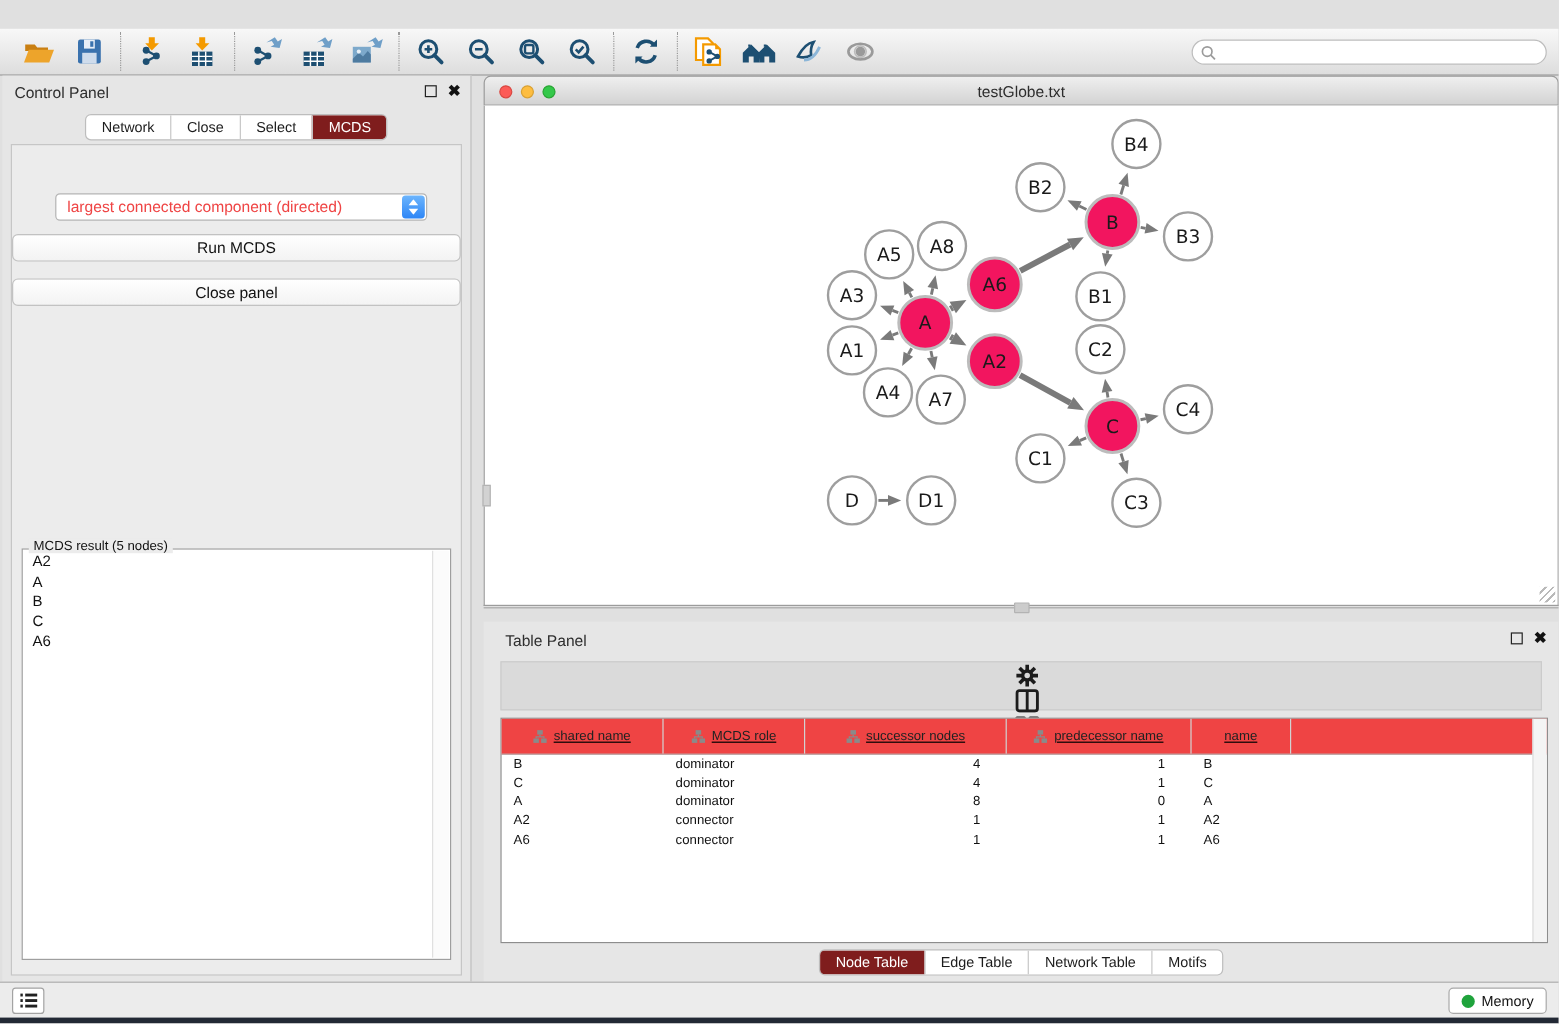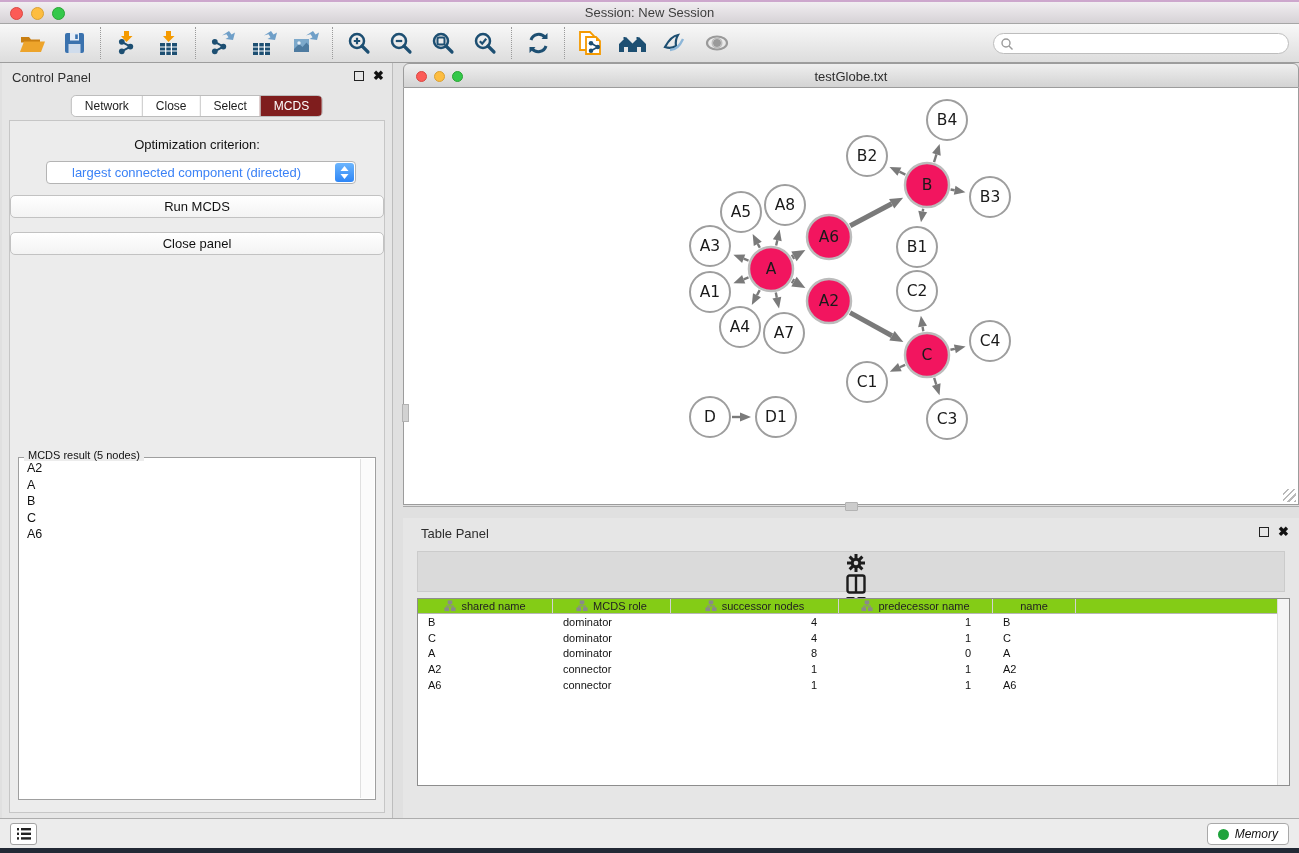--- a/index.html
+++ b/index.html
@@ -47,21 +47,21 @@
   .seg-item { padding:3px 13px; border-left:1px solid #c7c7c7; color:#1c1c1c; white-space:nowrap; cursor:default; }
   .seg-item:first-child { border-left:none; }
   .seg-item.active { background:#7f1d1d; color:#fff; }
   .cp-tabs { position:absolute; top:32px; left:50%; transform:translateX(-50%); }
 
   .cp-body { position:absolute; top:57px; left:7px; right:7px; bottom:5px;
     background:#ececec; border:1px solid #c6c6c6; }
   .opt-label { position:absolute; top:16px; left:0; right:0; text-align:center; font-size:13px; color:#111; }
   .combo { position:absolute; top:40px; left:36px; right:28px; height:23px; background:#fff;
     border:1px solid #b4b4b4; border-radius:4px; display:flex; align-items:center; }
-  .combo-text { flex:1; font-size:13px; padding-left:9px; color:#3b82f6; white-space:nowrap; overflow:hidden;margin-left:16px; }
+  .combo-text { flex:1; font-size:13px; padding-left:9px; color:#ef4444; white-space:nowrap; overflow:hidden; }
   .combo-stepper { width:19px; height:19px; margin:1px; border-radius:3px;
     background:linear-gradient(#6cb5fd,#2e86f6); display:flex; flex-direction:column;
     align-items:center; justify-content:center; gap:1px; }
   .combo-stepper svg { display:block; }
   .btn-row { position:absolute; top:74px; left:0; right:0; display:flex; justify-content:center; gap:14px;flex-direction:column; }
   .mac-btn { background:linear-gradient(#ffffff,#f3f3f3); border:1px solid #c2c2c2; border-radius:5px;
     height:23px; padding:0 15px; font-size:13px; color:#111; line-height:21px; cursor:default; }
 
   .groupbox { position:absolute; left:8px; right:8px; top:336px; bottom:12px;
     border:1px solid #9f9f9f; background:#fff; }
@@ -100,56 +100,48 @@
   .tp-title { position:absolute; left:18px; top:8px; font-size:13px; color:#2e2e2e; }
   .tp-toolbar { position:absolute; top:33px; left:14px; right:14px; height:41px;
     background:#dadada; border:1px solid #cbcbcb; display:flex; align-items:center; padding-left:10px;flex-direction:column; }
   .tp-tbtn { width:36px; height:32px; display:flex; align-items:center; justify-content:center; }
   .fx-label { font-family:"Liberation Serif", serif; font-style:italic; font-size:18px; color:#b3b3b3; }
 
   .tp-table { position:absolute; top:80px; left:14px; right:9px; height:188px;
     background:#fff; border:1px solid #8d8d8d; }
   .tp-vscroll { position:absolute; top:0; right:0; bottom:0; width:12px;
     background:#f4f4f4; border-left:1px solid #dcdcdc; }
-  .thead { display:flex; height:15px; background:#84cc16; border-bottom:1px solid #b7b7b7; }
+  .thead { display:flex; height:30px; background:#ef4444; border-bottom:1px solid #b7b7b7;text-decoration:underline; }
   .th { display:flex; align-items:center; justify-content:center; gap:5px; font-size:11px;
     color:#222; border-right:1px solid #d2d2d2; overflow:hidden; }
   .trow { display:flex; height:15.8px; align-items:center; }
   .td { font-size:11px; color:#111; white-space:nowrap; overflow:hidden; }
   .td.left { text-align:left; padding-left:10px; }
   .td.right { text-align:right; padding-right:22px; }
 
   .tp-tabs { position:absolute; bottom:5px; left:50%; transform:translateX(-50%); }
 
   
   .statusbar { position:absolute; left:0; right:0; bottom:5px; height:30px; background:#ececec;
-    border-top:1px solid #adadad;font-style:italic; }
+    border-top:1px solid #adadad; }
   .list-btn { position:absolute; left:10px; top:4px; width:27px; height:22px; background:#fff;
     border:1px solid #a3a3a3; border-radius:3px; display:flex; align-items:center; justify-content:center; }
   .memory-btn { position:absolute; right:10px; top:4px; height:22px; background:#fff;
     border:1px solid #a9a9a9; border-radius:4px; display:flex; align-items:center; gap:6px;
     padding:0 10px; font-size:12px; color:#111; }
   .mem-dot { width:11px; height:11px; border-radius:50%; background:#1fa33c; }
   .desktop-strip { position:absolute; left:0; right:0; bottom:0; height:5px; background:#222935; }
 
   svg { display:block; }
 </style>
 </head>
 <body>
 
 <div class="app">
 
-  <div class="titlebar">
-    <div class="lights">
-      <span class="light red"></span>
-      <span class="light yellow"></span>
-      <span class="light green"></span>
-    </div>
-    <div class="title-text">Session: New Session</div>
-  </div>
 
   <div class="toolbar">
     <div id="tb-groups" style="display:flex;align-items:center;">
         <div class="tb-group">
           <div class="tb-btn">
             <span>
               <svg width="27" height="24" viewBox="0 0 27 24">
      <path d="M2 6 h8 l2 2.5 h9 v3 H2 z" fill="#c97f12"></path>
      <path d="M1 21 L5 10.5 h21 L22 21 z" fill="#eda42b"></path>
               </svg>
@@ -350,21 +342,20 @@
         </span>
       </div>
       <div class="seg cp-tabs" id="cp-tabs">
           <span class="seg-item">Network</span>
           <span class="seg-item">Close</span>
           <span class="seg-item">Select</span>
           <span class="seg-item active">MCDS</span>
         </div>
 
       <div class="cp-body">
-        <div class="opt-label">Optimization criterion:</div>
         <div class="combo">
           <span class="combo-text">largest connected component (directed)</span>
           <span class="combo-stepper">
             <svg width="9" height="6" viewBox="0 0 9 6">
                 <path d="M4.5 0 L8.5 5 H0.5 Z" fill="#fff"></path>
               </svg>
             <svg width="9" height="6" viewBox="0 0 9 6">
                 <path d="M4.5 6 L8.5 1 H0.5 Z" fill="#fff"></path>
               </svg>
           </span>
@@ -658,20 +649,26 @@
                 <div class="td left" style="width: 135px;">A6</div>
                 <div class="td left" style="width: 118px;">connector</div>
                 <div class="td right" style="width: 168px;">1</div>
                 <div class="td right" style="width: 154px;">1</div>
                 <div class="td left" style="width: 83px;">A6</div>
               </div>
             </div>
           <div class="tp-vscroll"></div>
         </div>
 
+        <div class="seg tp-tabs" id="tp-tabs">
+            <span class="seg-item active">Node Table</span>
+            <span class="seg-item">Edge Table</span>
+            <span class="seg-item">Network Table</span>
+            <span class="seg-item">Motifs</span>
+          </div>
       </div>
     </div>
   </div>
 
   <div class="statusbar">
     <div class="list-btn">
       <svg width="16" height="14" viewBox="0 0 16 14">
         <rect x="1" y="1" width="2" height="2.4" fill="#222"></rect>
           <rect x="5" y="1" width="10" height="2.4" fill="#222"></rect>
         <rect x="1" y="5.6" width="2" height="2.4" fill="#222"></rect>

